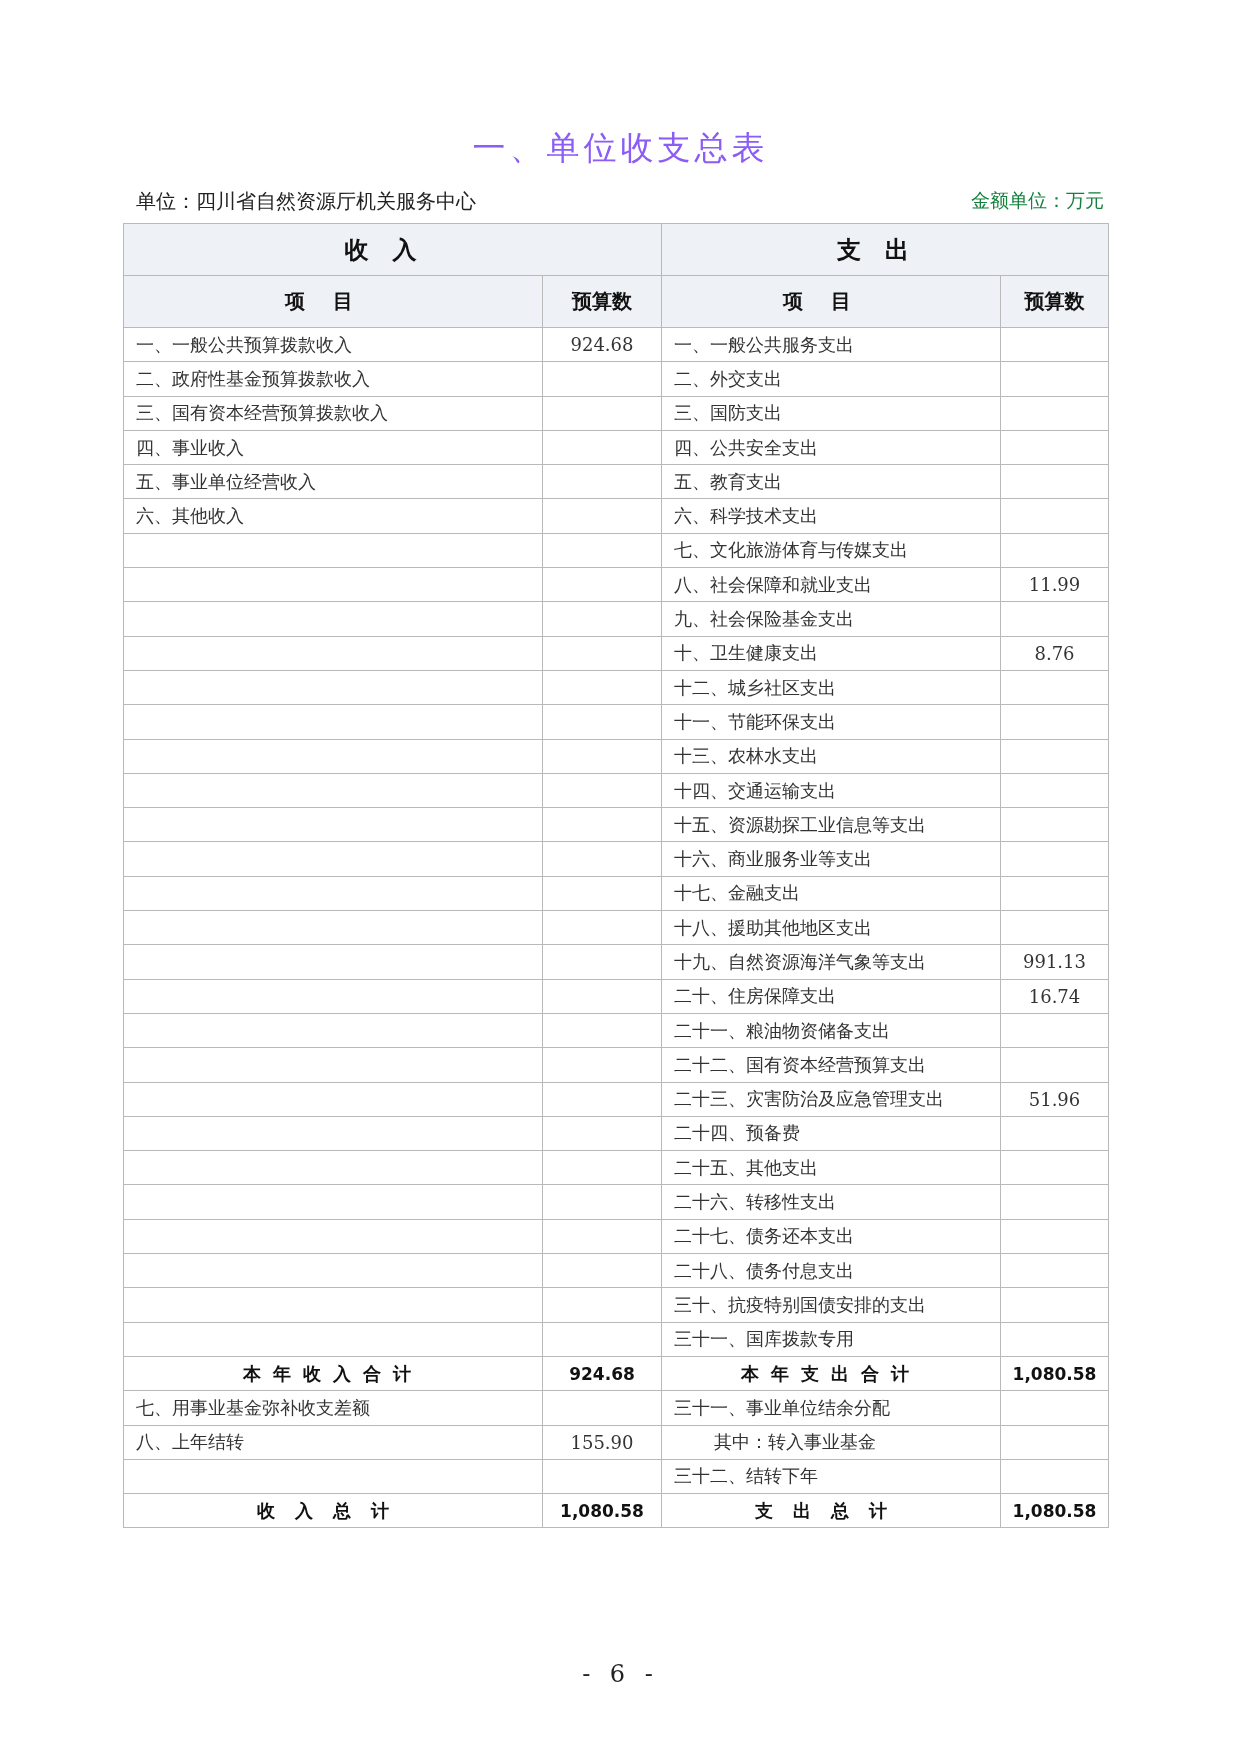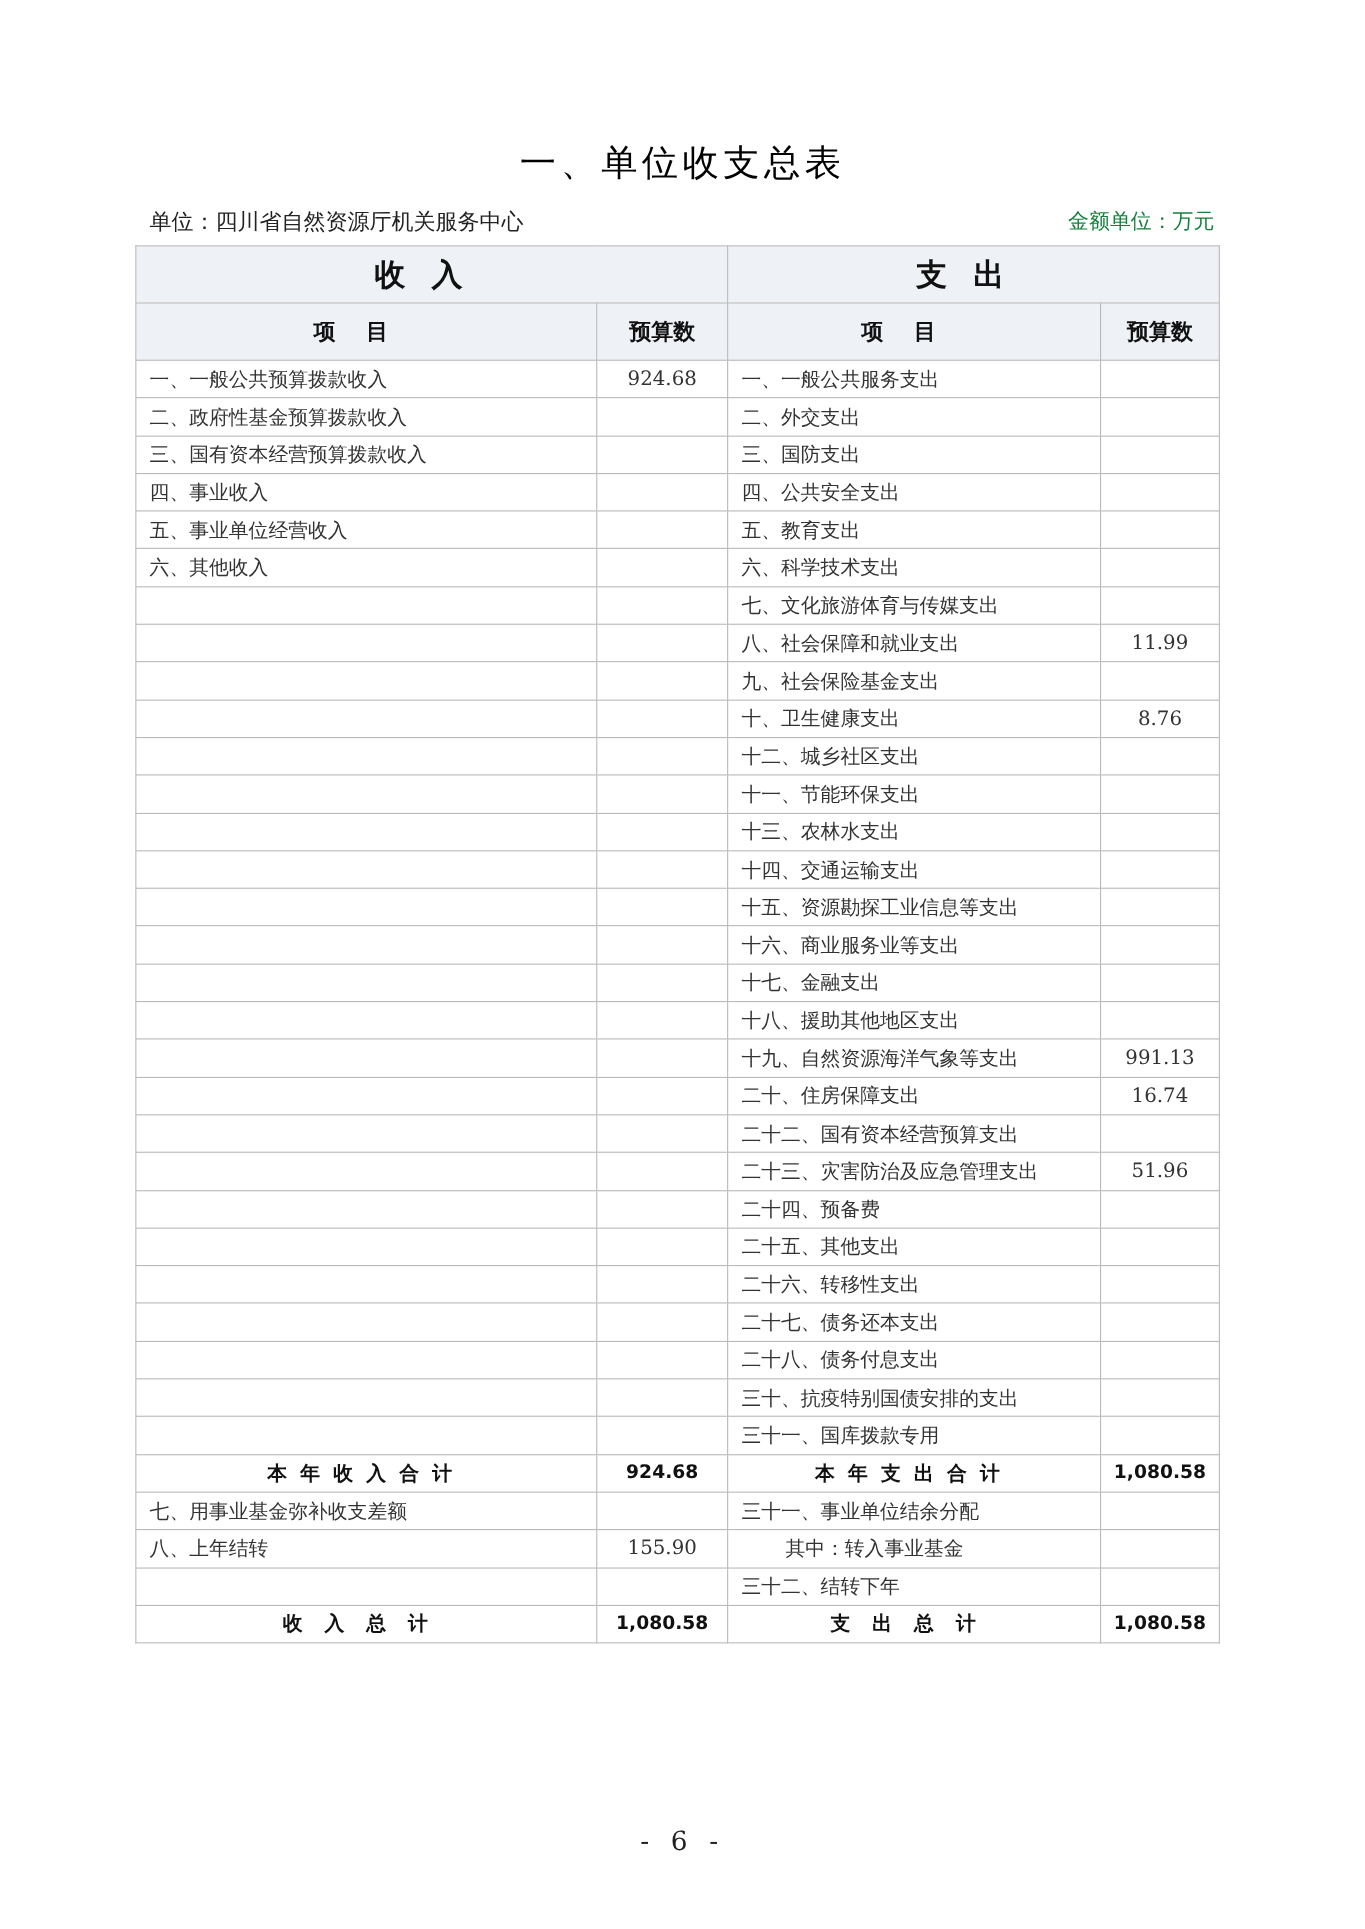--- a/index.html
+++ b/index.html
@@ -1,26 +1,26 @@
 <!DOCTYPE html>
 <html><head>
 <meta charset="utf-8">
 <style>
   html, body { margin: 0; padding: 0; background: #ffffff; }
   body { width: 1241px; height: 1754px; position: relative; overflow: hidden;
          font-family: "DejaVu Serif", "Liberation Serif", serif; color: #222; }
   .title { position: absolute; left: 0; width: 1241px; top: 126px; text-align: center;
-           font-size: 33px; letter-spacing: 4px; font-family: "DejaVu Sans", sans-serif; font-weight: normal; color: #000000; }
+           font-size: 33px; letter-spacing: 4px; font-family: "DejaVu Sans", sans-serif; font-weight: normal; color: #8b5cf6; }
   .unit-left { position: absolute; left: 136px; top: 188px; font-size: 20px; font-family: "DejaVu Sans", sans-serif; color: #222; }
   .unit-right { position: absolute; right: 137px; top: 188px; font-size: 19px; font-family: "DejaVu Sans", sans-serif; color: #15803d; }
   table.summary { position: absolute; left: 123px; top: 223px; border-collapse: collapse; table-layout: fixed; width: 985px; }
   table.summary td, table.summary th { border: 1px solid #b9b9b9; padding: 0; overflow: hidden; white-space: nowrap; }
   col.c1 { width: 419px; } col.c2 { width: 119px; } col.c3 { width: 339px; } col.c4 { width: 108px; }
   th { background: #eef1f6; font-family: "DejaVu Sans", sans-serif; font-weight: bold; color: #111; }
-  tr.h1 th { height: 51px; font-size: 28px; letter-spacing: 24px; }
+  tr.h1 th { height: 51px; font-size: 24px; letter-spacing: 24px; }
   tr.h2 th { height: 51px; font-size: 20px; }
   th.item-hdr { letter-spacing: 28px; }
   tr.d td { height: 33.3px; font-size: 18px; }
   td.name { padding-left: 12px !important; text-align: left; color: #333; }
   td.num { text-align: center; color: #333; font-size: 17px; }
   tr.total td { font-family: "DejaVu Sans", sans-serif; font-weight: bold; color: #111; }
   tr.total td.label { text-align: center; letter-spacing: 12px; font-size: 18px; }
   tr.total td.num { font-size: 17px; letter-spacing: 0; }
   tr.grand td.label { letter-spacing: 20px; }
   td.indent { padding-left: 52px !important; }
@@ -169,20 +169,26 @@
       </tr>
       <tr class="d">
         <td class="name"></td>
         <td class="num"></td>
         <td class="name">二十、住房保障支出</td>
         <td class="num">16.74</td>
       </tr>
       <tr class="d">
         <td class="name"></td>
         <td class="num"></td>
+        <td class="name">二十一、粮油物资储备支出</td>
+        <td class="num"></td>
+      </tr>
+      <tr class="d">
+        <td class="name"></td>
+        <td class="num"></td>
         <td class="name">二十二、国有资本经营预算支出</td>
         <td class="num"></td>
       </tr>
       <tr class="d">
         <td class="name"></td>
         <td class="num"></td>
         <td class="name">二十三、灾害防治及应急管理支出</td>
         <td class="num">51.96</td>
       </tr>
       <tr class="d">

